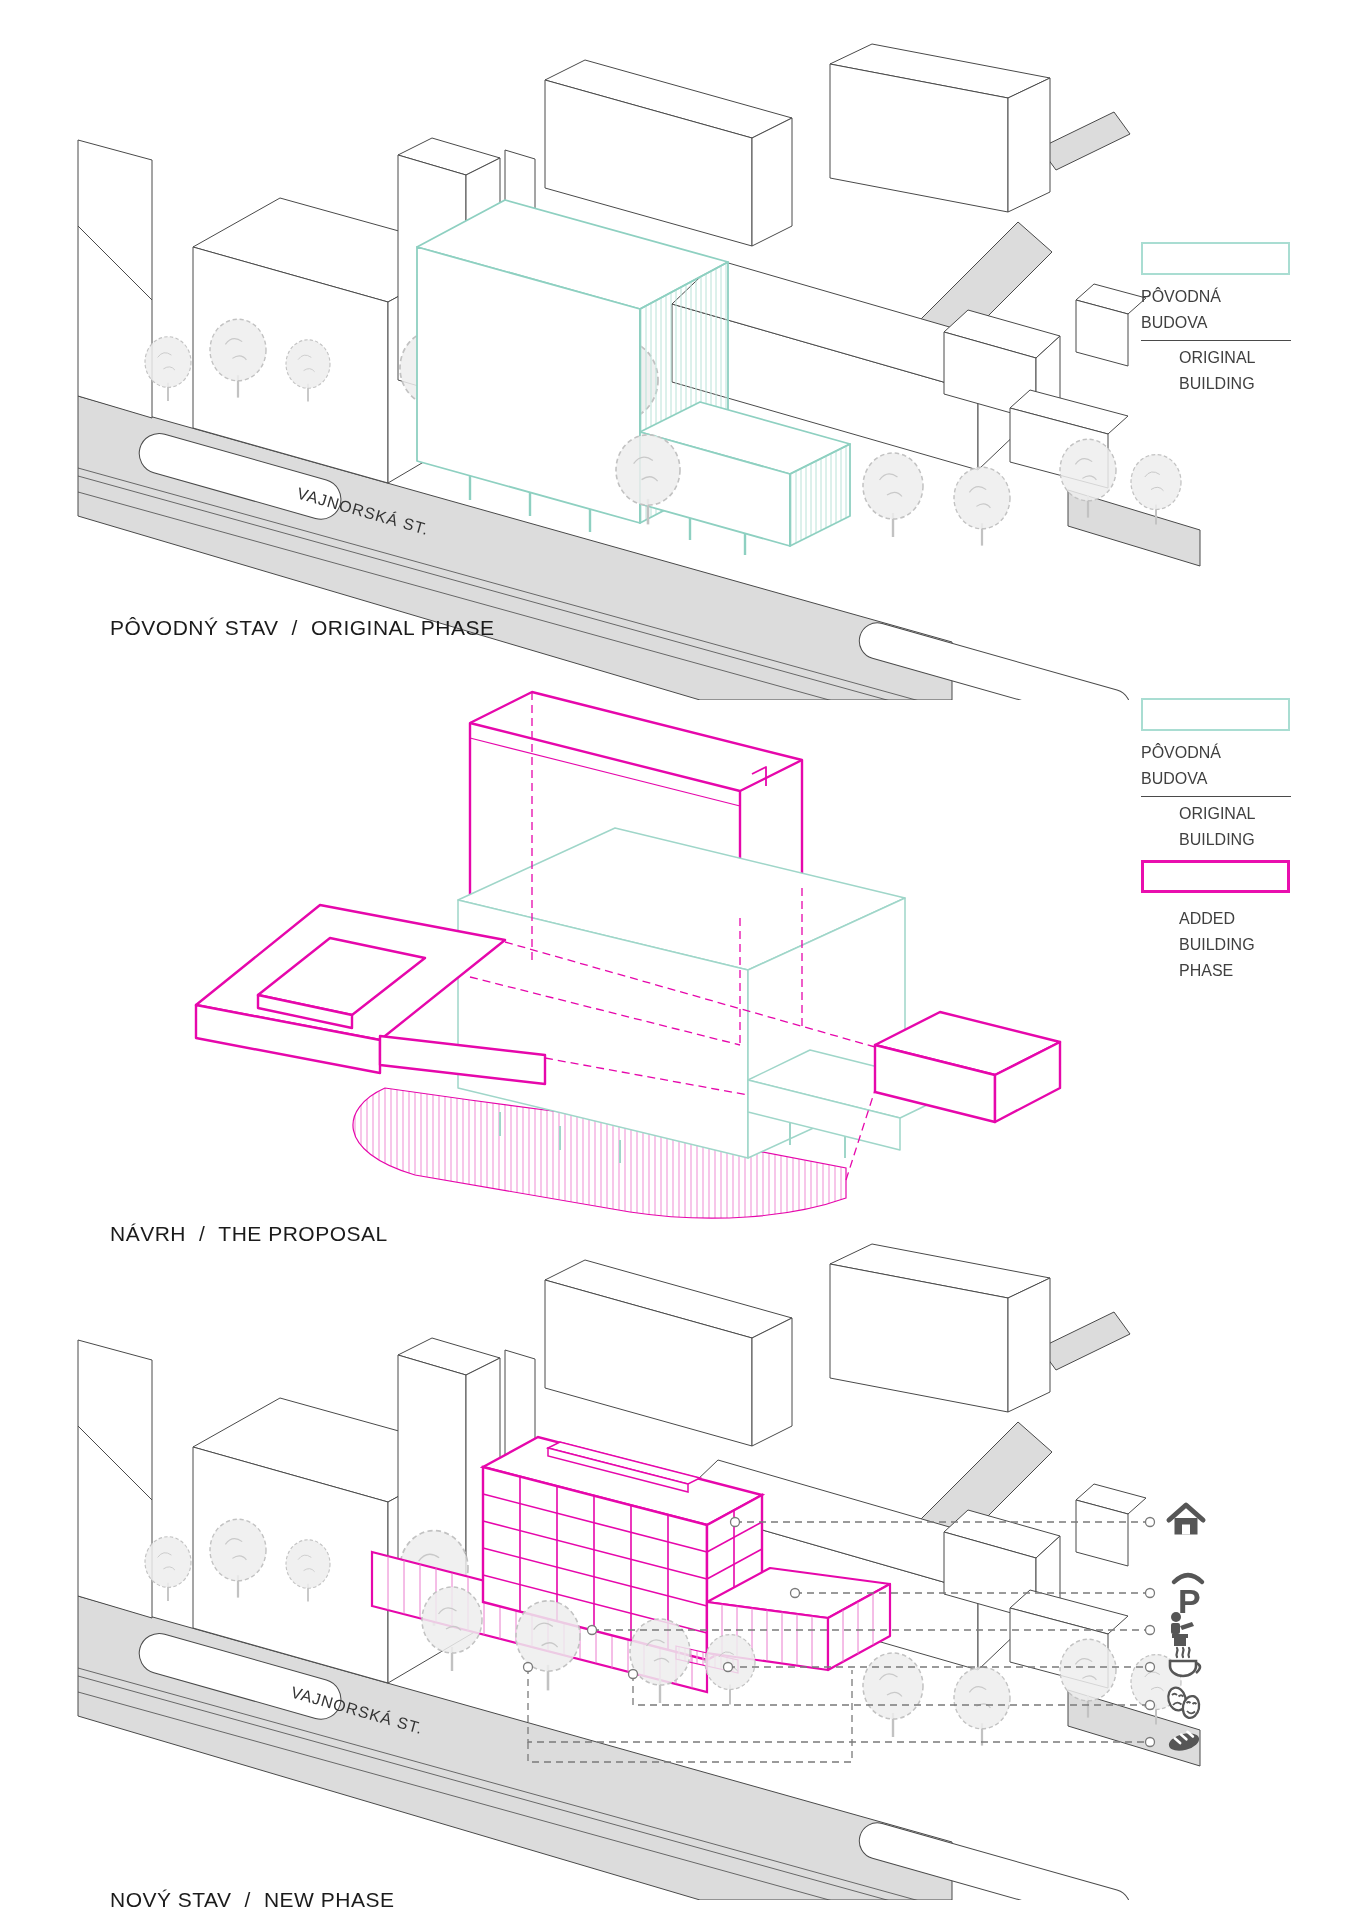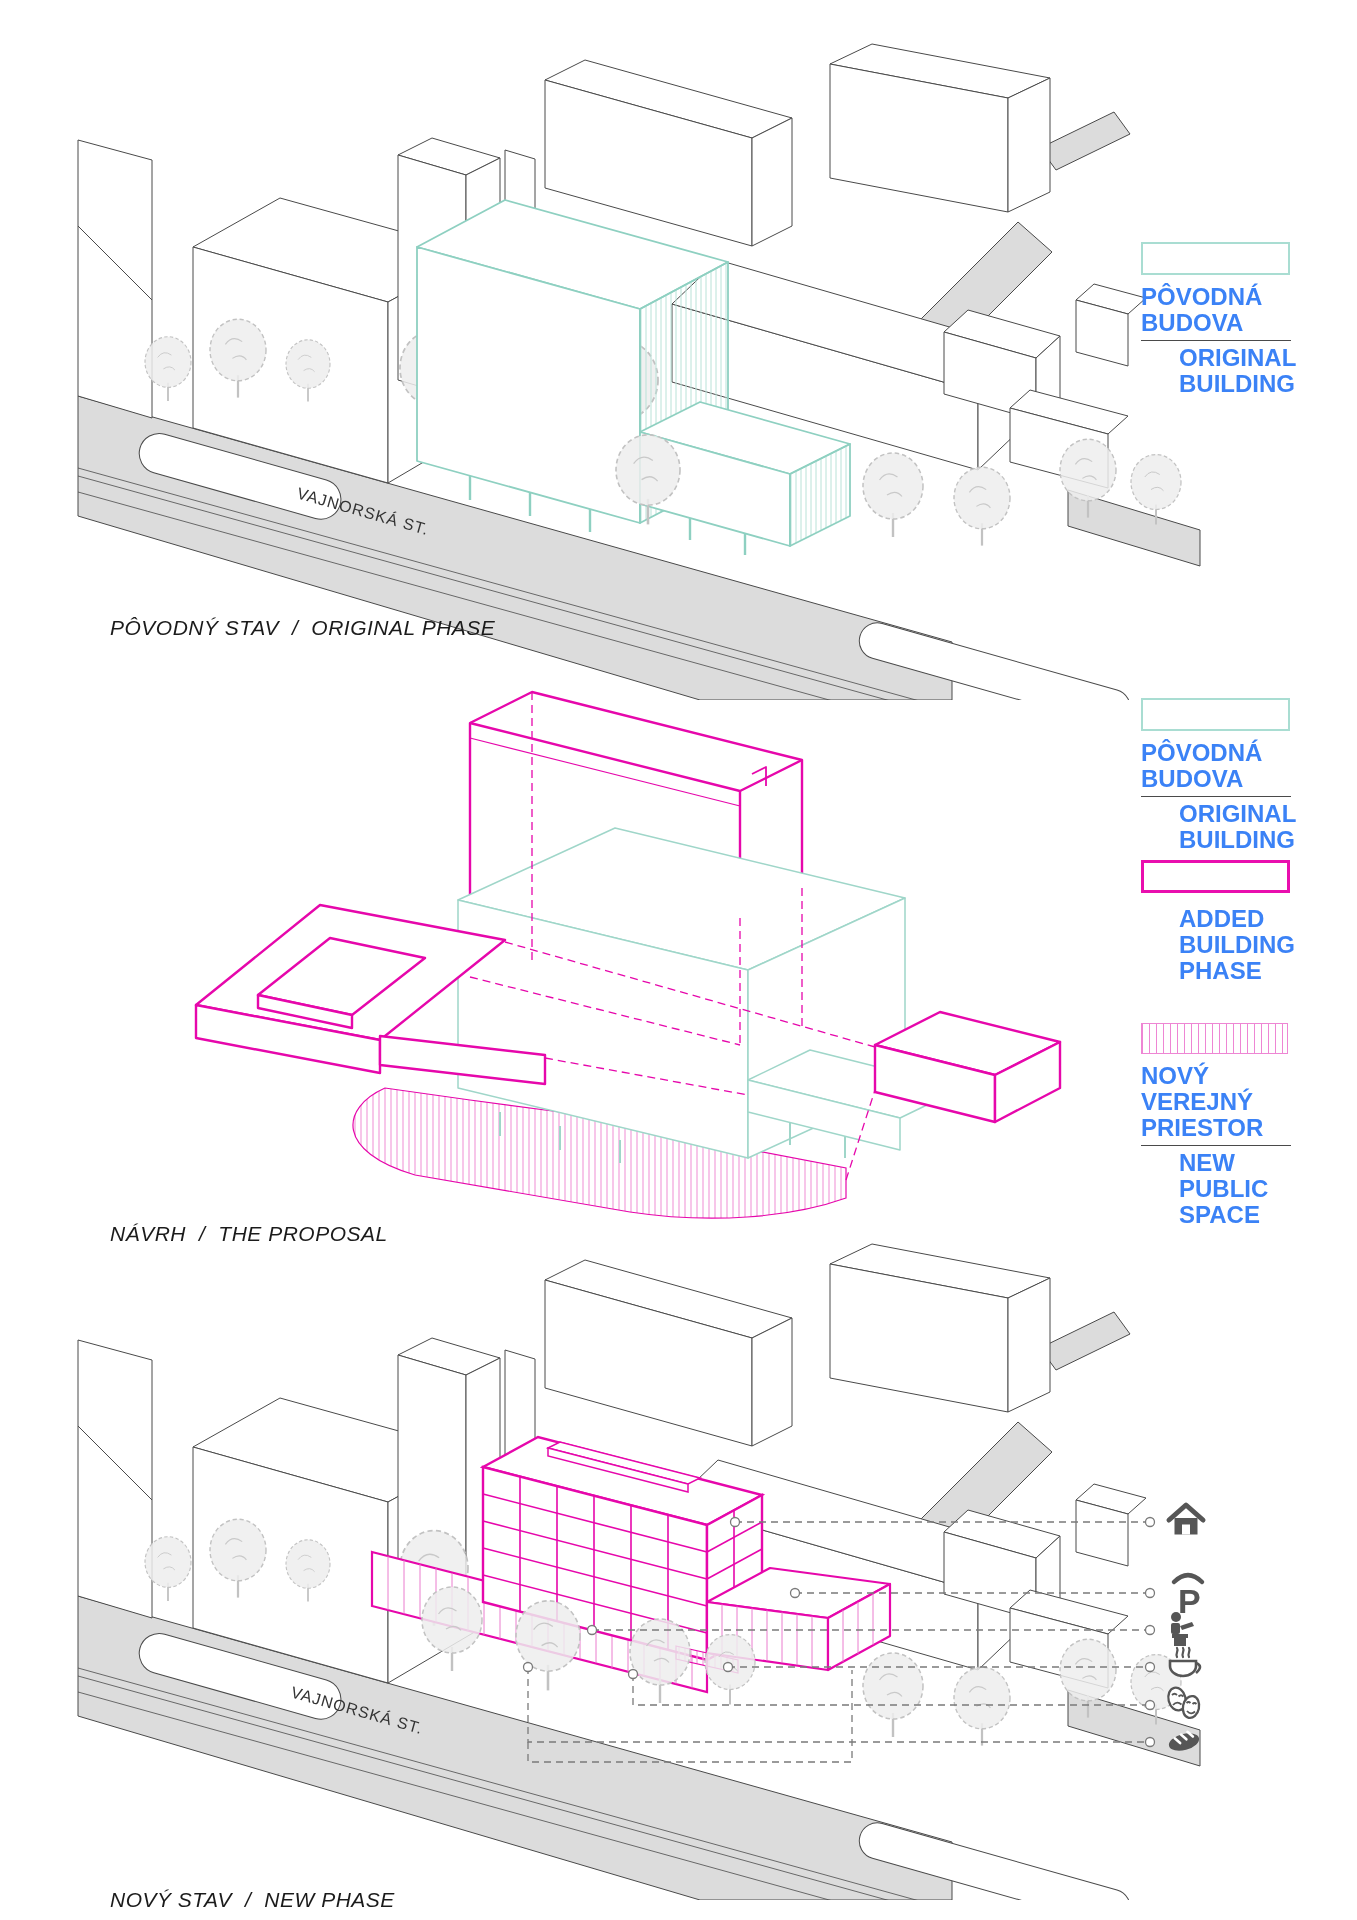--- a/index.html
+++ b/index.html
@@ -1,21 +1,21 @@
 <!DOCTYPE html>
 <html><head>
 <meta charset="utf-8">
 <style>
   html,body{margin:0;padding:0;background:#fff;}
   .canvas{position:relative;width:1357px;height:1920px;background:#fff;overflow:hidden;
           font-family:"Liberation Sans", sans-serif;color:#1b1b1b;}
   .scene{position:absolute;left:0;}
-  .section-title{position:absolute;left:110px;font-size:21px;letter-spacing:.5px;color:#1b1b1b;white-space:nowrap;font-style:italic;}
+  .section-title{position:absolute;left:110px;font-size:21px;letter-spacing:.5px;color:#1b1b1b;white-space:nowrap;}
   .section-title .slash{margin:0 13px;}
-  .legend{position:absolute;left:1141px;width:170px;font-size:24px;line-height:26px;color:#3b82f6;font-weight:bold;}
+  .legend{position:absolute;left:1141px;width:170px;font-size:16px;line-height:26px;color:#404040;}
   .swatch{width:145px;height:29px;margin-bottom:9px;background:#fff;}
   .swatch-teal{border:2px solid #a9ddd2;}
   .swatch-magenta{border:3px solid #e90fae;width:143px;height:27px;}
   .swatch-hatch{border:1.5px solid #ee86d4;
     background:repeating-linear-gradient(to right,#ee86d4 0 1.5px,#ffffff 1.5px 7px);}
   .lg-sk{border-bottom:1.3px solid #4a4a4a;width:150px;padding-bottom:4px;}
   .lg-en{padding-top:4px;margin-left:38px;}
   svg text{font-family:"Liberation Sans", sans-serif;}
 </style>
 </head>
@@ -349,25 +349,14 @@
   </div>
 
   <div class="legend" style="top:860px">
     <div class="swatch swatch-magenta"></div>
     <div class="lg-en">
       <div>ADDED BUILDING</div>
       <div>PHASE</div>
     </div>
   </div>
 
-  <div class="legend" style="top:1023px">
-    <div class="swatch swatch-hatch"></div>
-    <div class="lg-sk">
-      <div>NOVÝ VEREJNÝ</div>
-      <div>PRIESTOR</div>
-    </div>
-    <div class="lg-en">
-      <div>NEW PUBLIC</div>
-      <div>SPACE</div>
-    </div>
-  </div>
 
 </div>
 
 </body></html>

